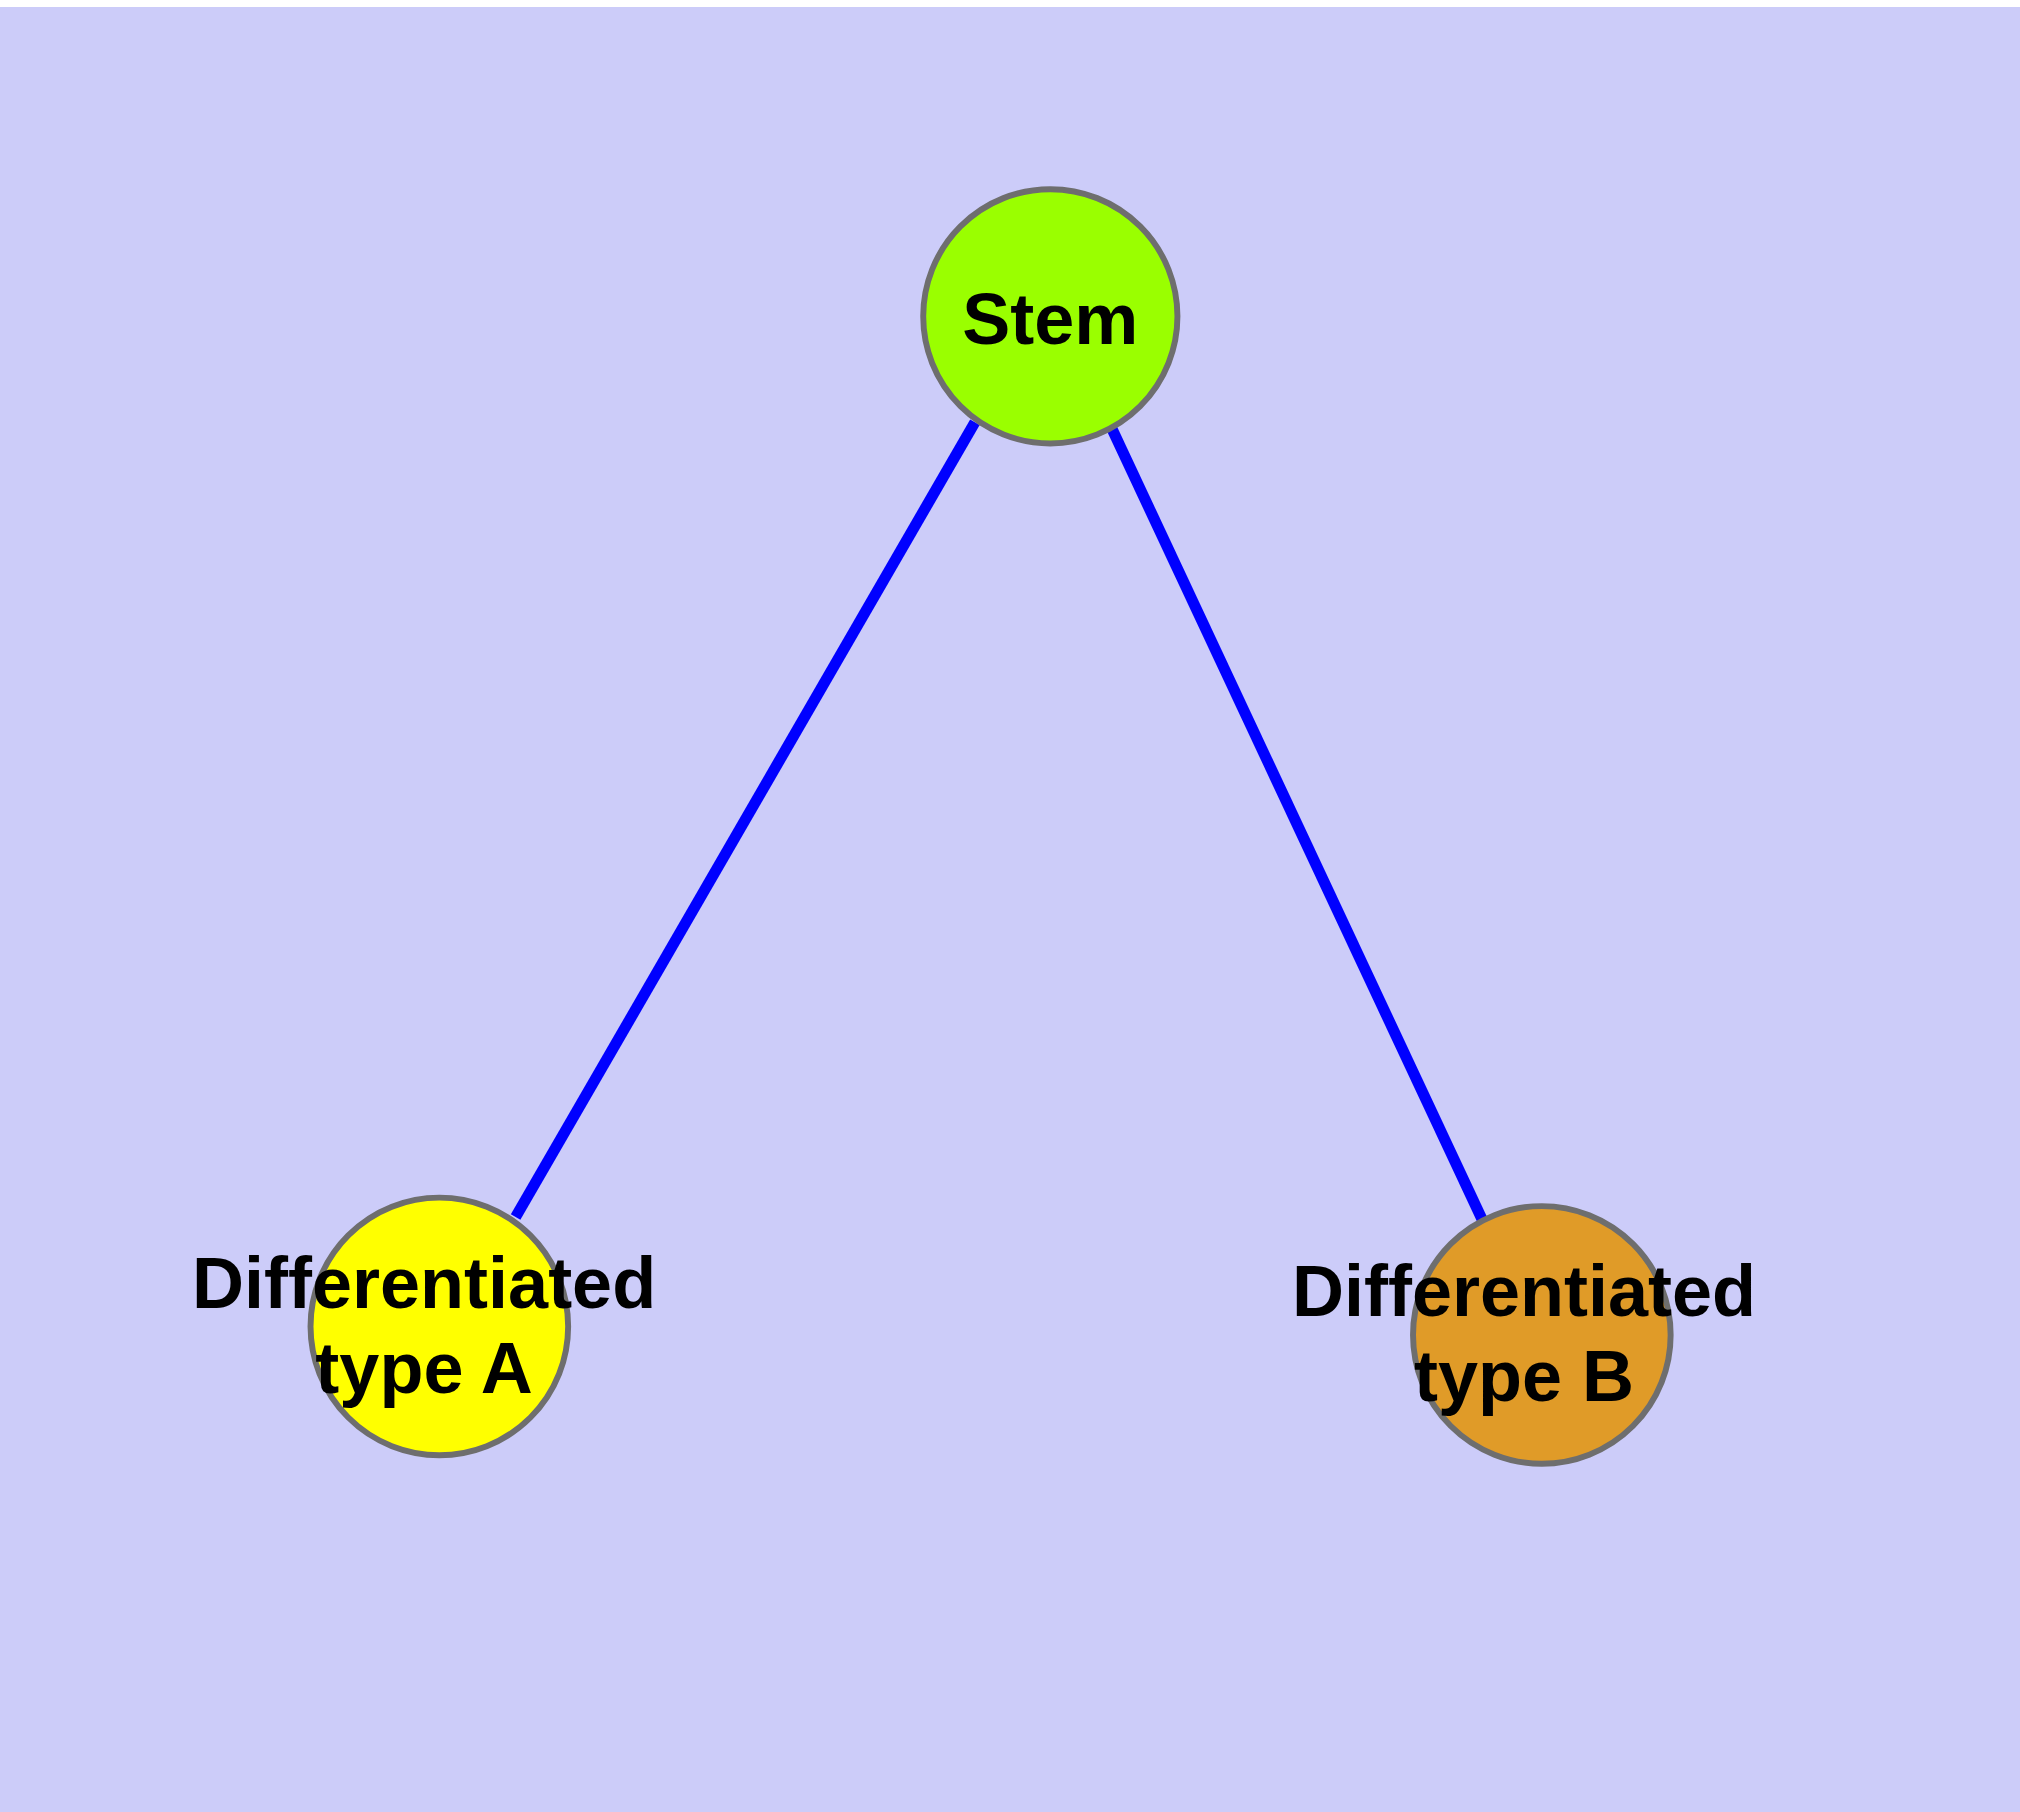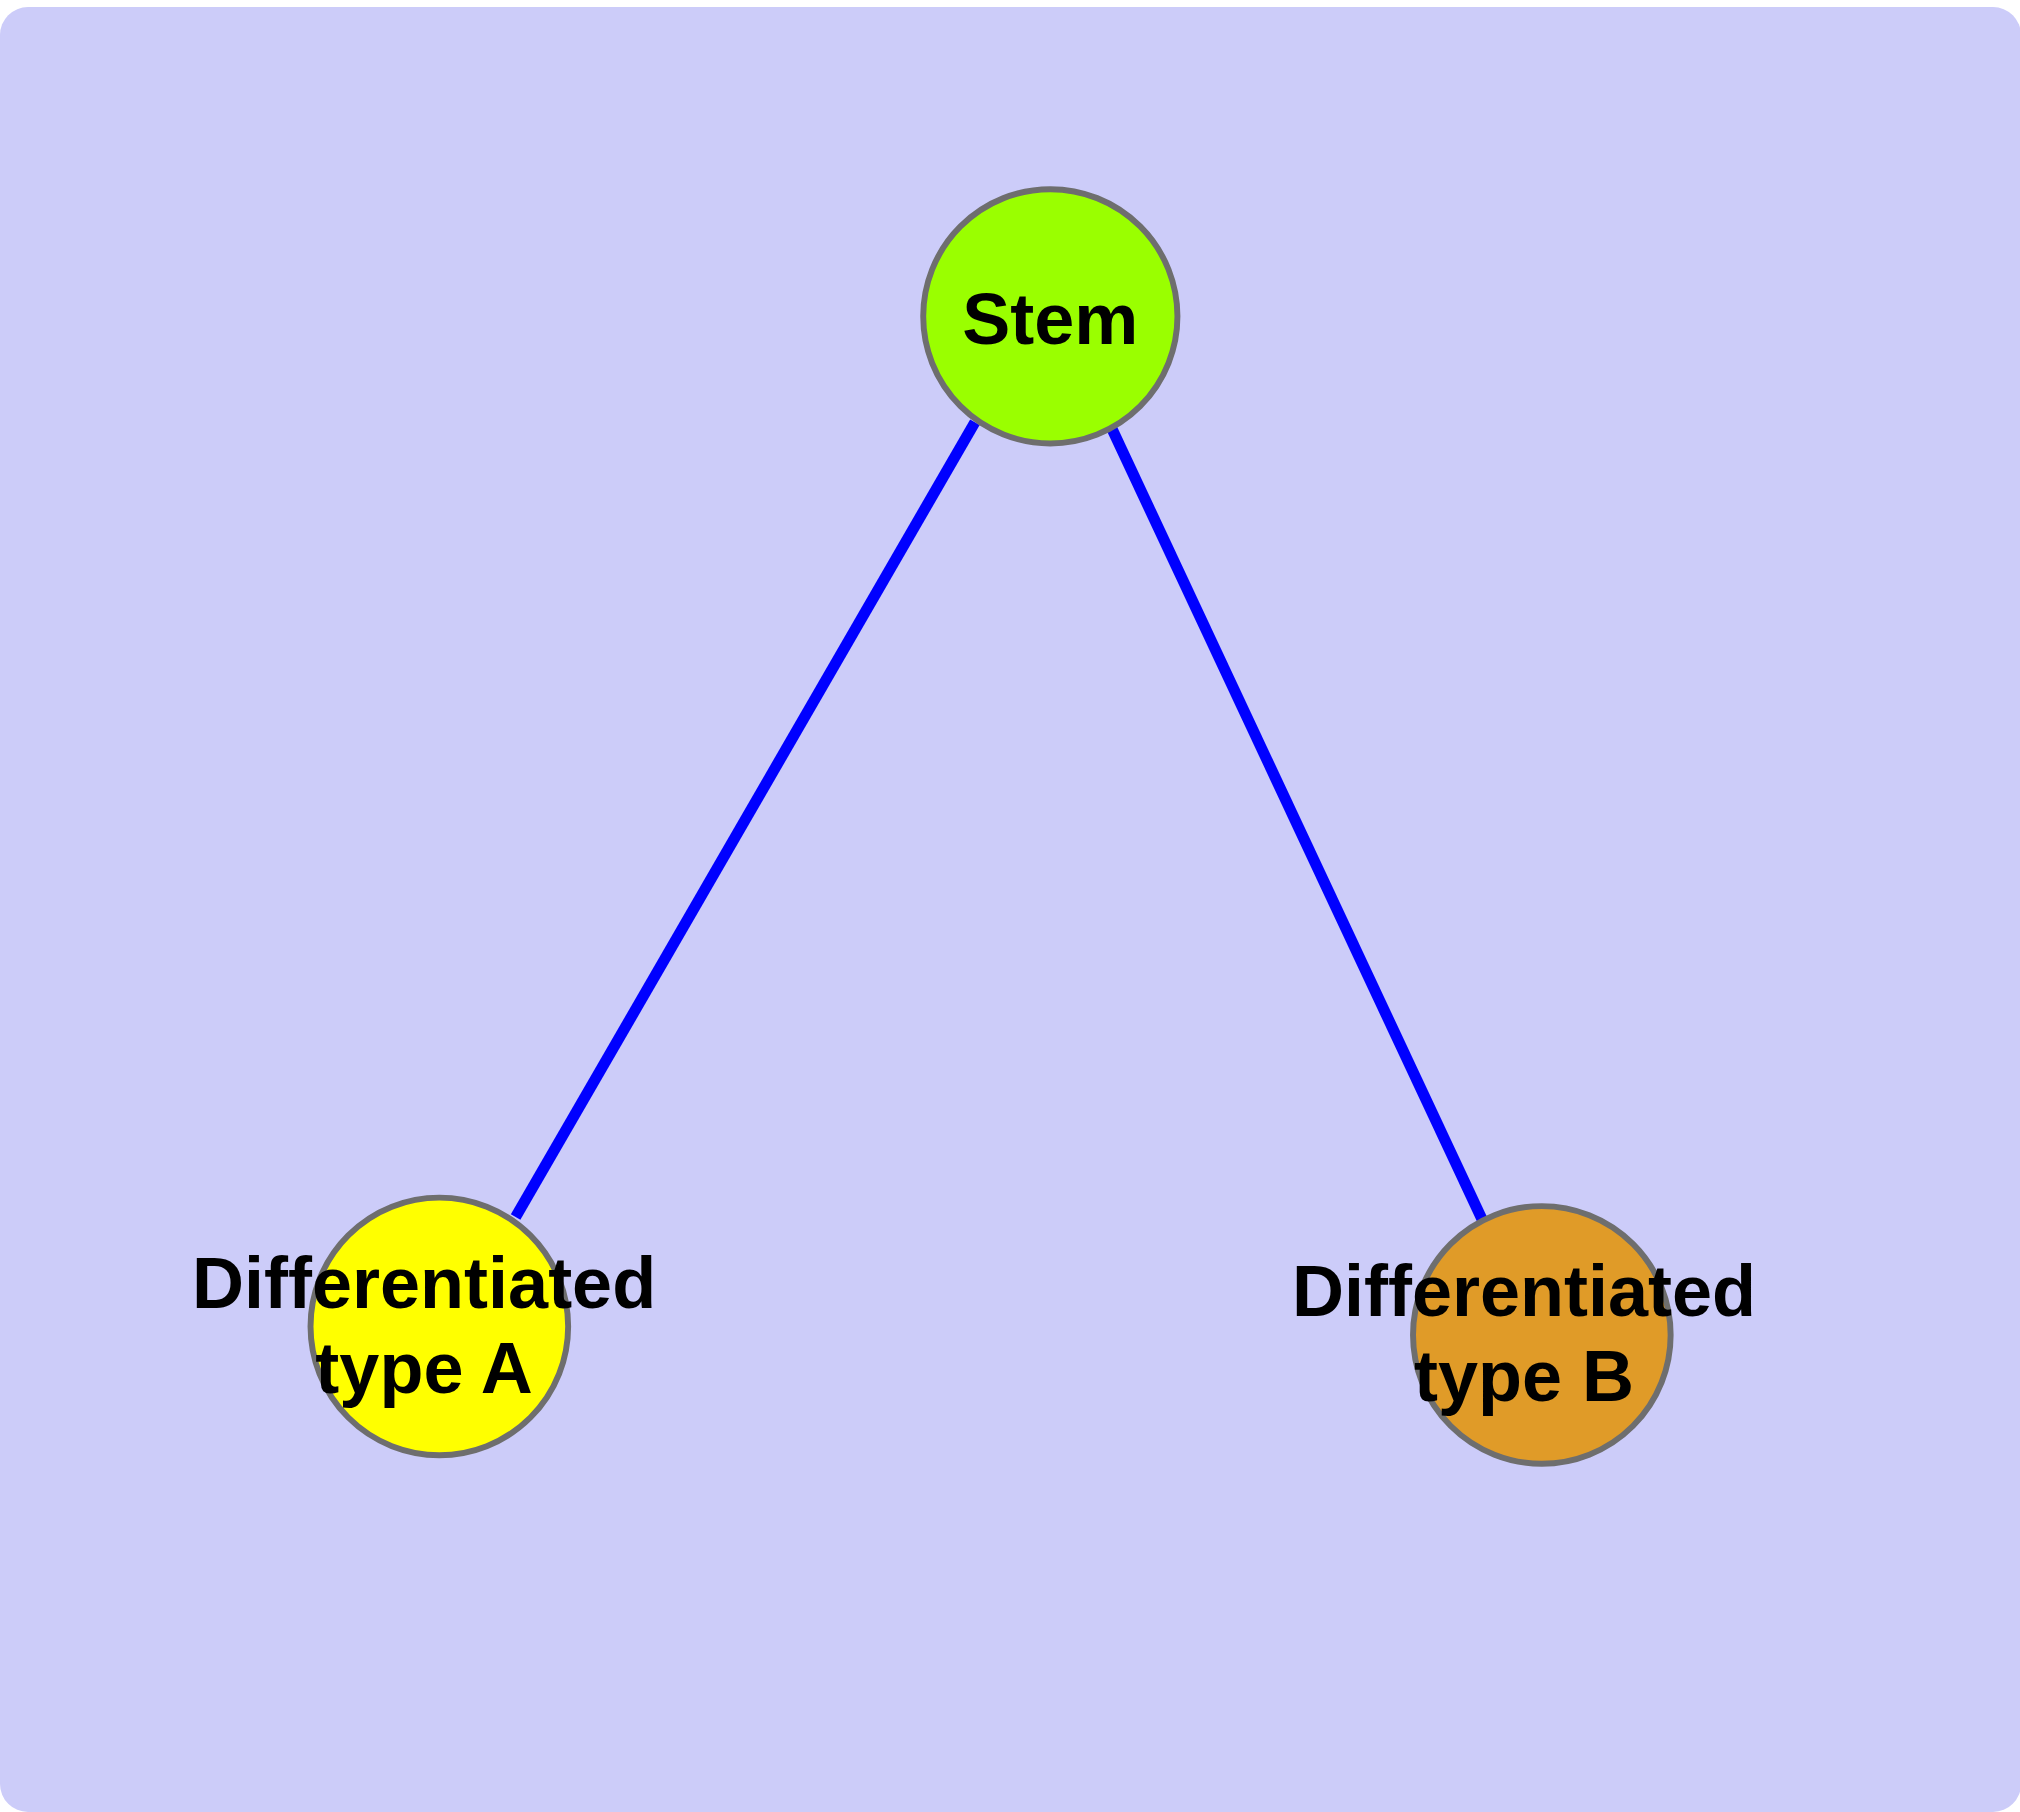--- a/index.html
+++ b/index.html
@@ -48,21 +48,21 @@
     fill: #000000;
     text-anchor: middle;
     dominant-baseline: auto;
     paint-order: normal;
   }
 </style>
 </head>
 <body>
 
 <div id="canvas">
-  <div id="plot-area" style="background: rgb(204, 204, 249); border-radius: 28px;">
+  <div id="plot-area" style="background: rgb(204, 204, 249);">
     <svg id="graph-svg" viewBox="0 0 2384 2130">
 
       <g>
         <line class="edge-line" x1="1150" y1="490" x2="608" y2="1428" stroke="#0000ff"></line>
         <line class="edge-line" x1="1310" y1="494" x2="1750" y2="1434" stroke="#0000ff"></line>
       </g>
 
       <g>
         <circle class="node-circle" cx="1239" cy="365" r="150" fill="#9aff00" stroke="#6e6e6e"></circle>
         <circle class="node-circle" cx="518" cy="1557" r="152" fill="#ffff00" stroke="#6e6e6e"></circle>

